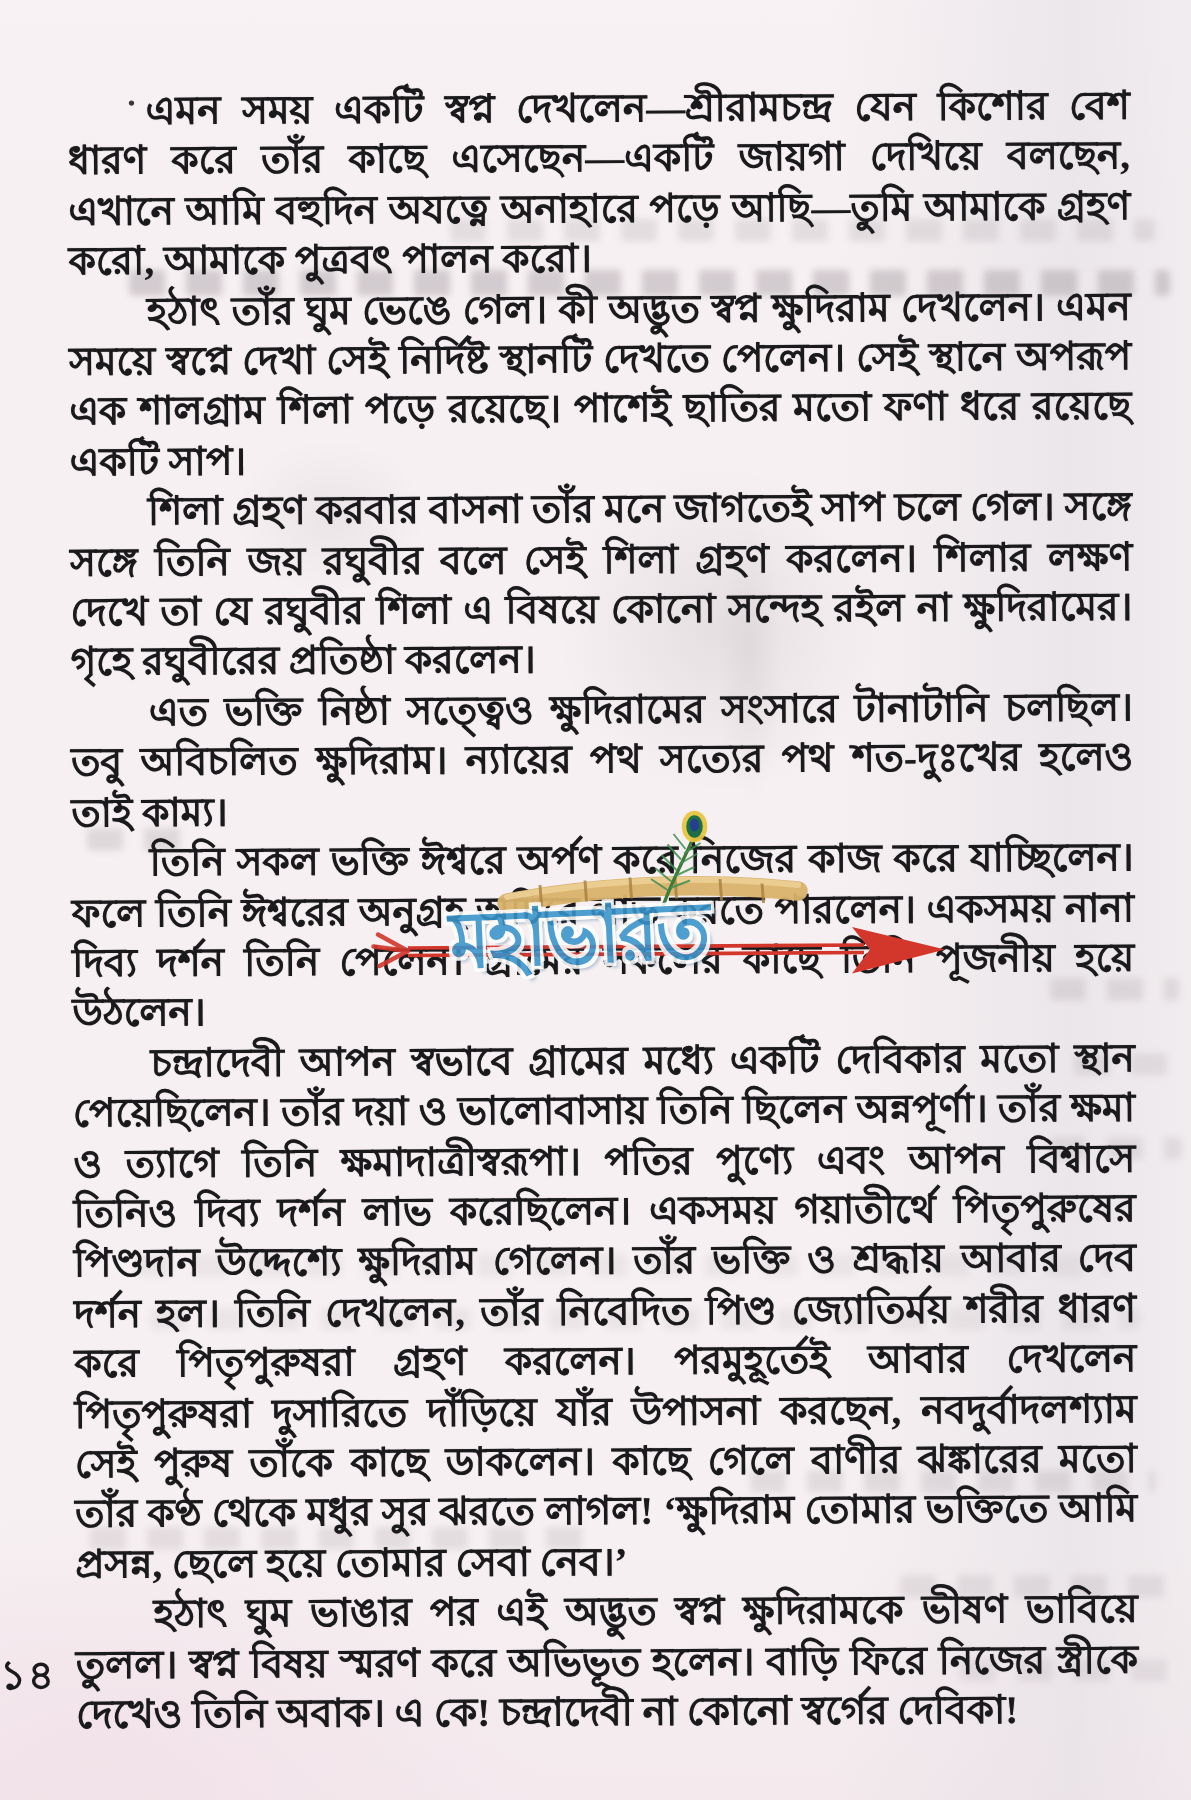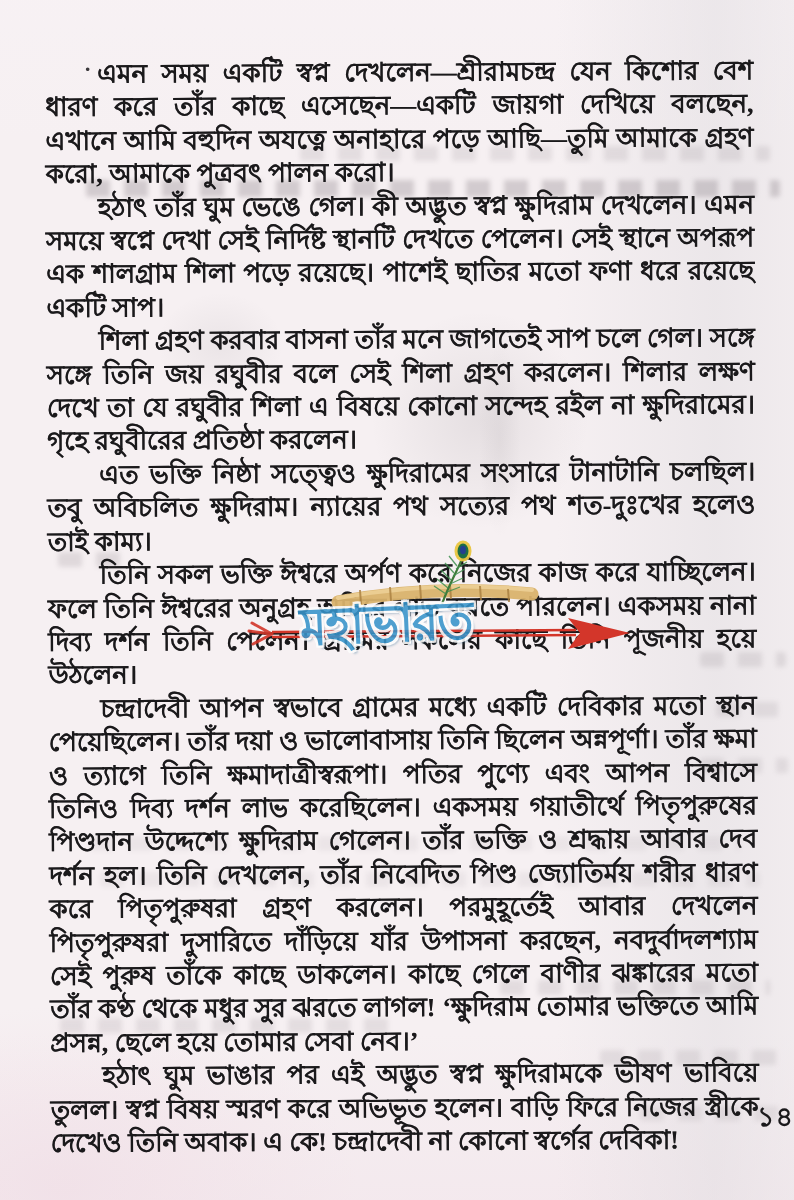--- a/index.html
+++ b/index.html
@@ -44,21 +44,21 @@
   
   .text-column{
     position:absolute;left:48px;top:56px;width:708px;z-index:2;
     color:#1a191b;font-size:26px;line-height:33.4px;font-weight:600;
     text-align:justify;transform:rotate(-0.3deg);
     text-shadow:0 0 .5px rgba(26,25,27,.6);
   }
   .text-column p{margin:0;text-indent:52px;}
   .lead-dot{position:absolute;left:84px;top:56px;z-index:2;color:#3a383b;font-size:22px;font-weight:700;}
   .page-number{
-    position:absolute;left:0;top:1096px;width:794px;text-align:right;z-index:2;
+    position:absolute;left:0;top:1096px;width:794px;text-align:left;z-index:2;
     color:#1a191b;font-size:27px;font-weight:700;letter-spacing:1px;
   }
   
   .watermark{position:absolute;left:230px;top:520px;width:410px;height:180px;z-index:3;pointer-events:none;}
   .watermark svg{position:absolute;left:0;top:0;}
   .wm-logo{
     position:absolute;left:70px;top:72px;z-index:2;
     font-size:47px;font-weight:800;color:#3794cb;opacity:.88;
     transform:rotate(-2.5deg) scale(1.02,1.12);transform-origin:left center;
     letter-spacing:-1px;white-space:nowrap;

